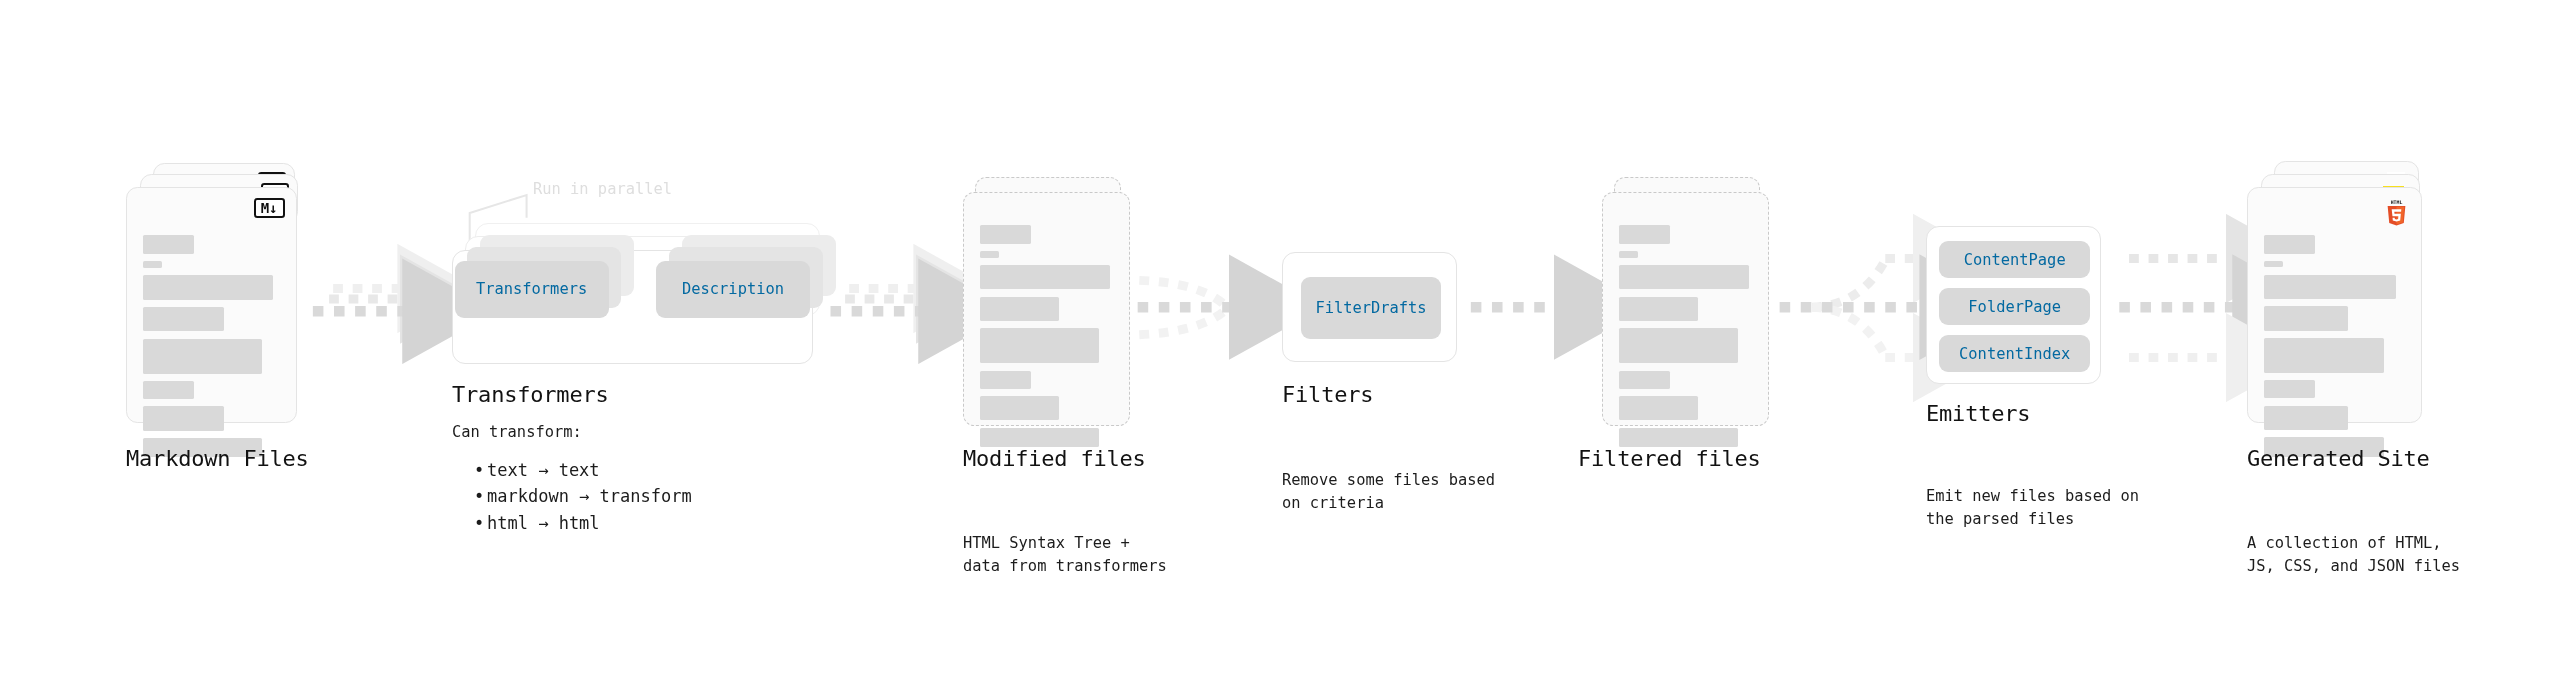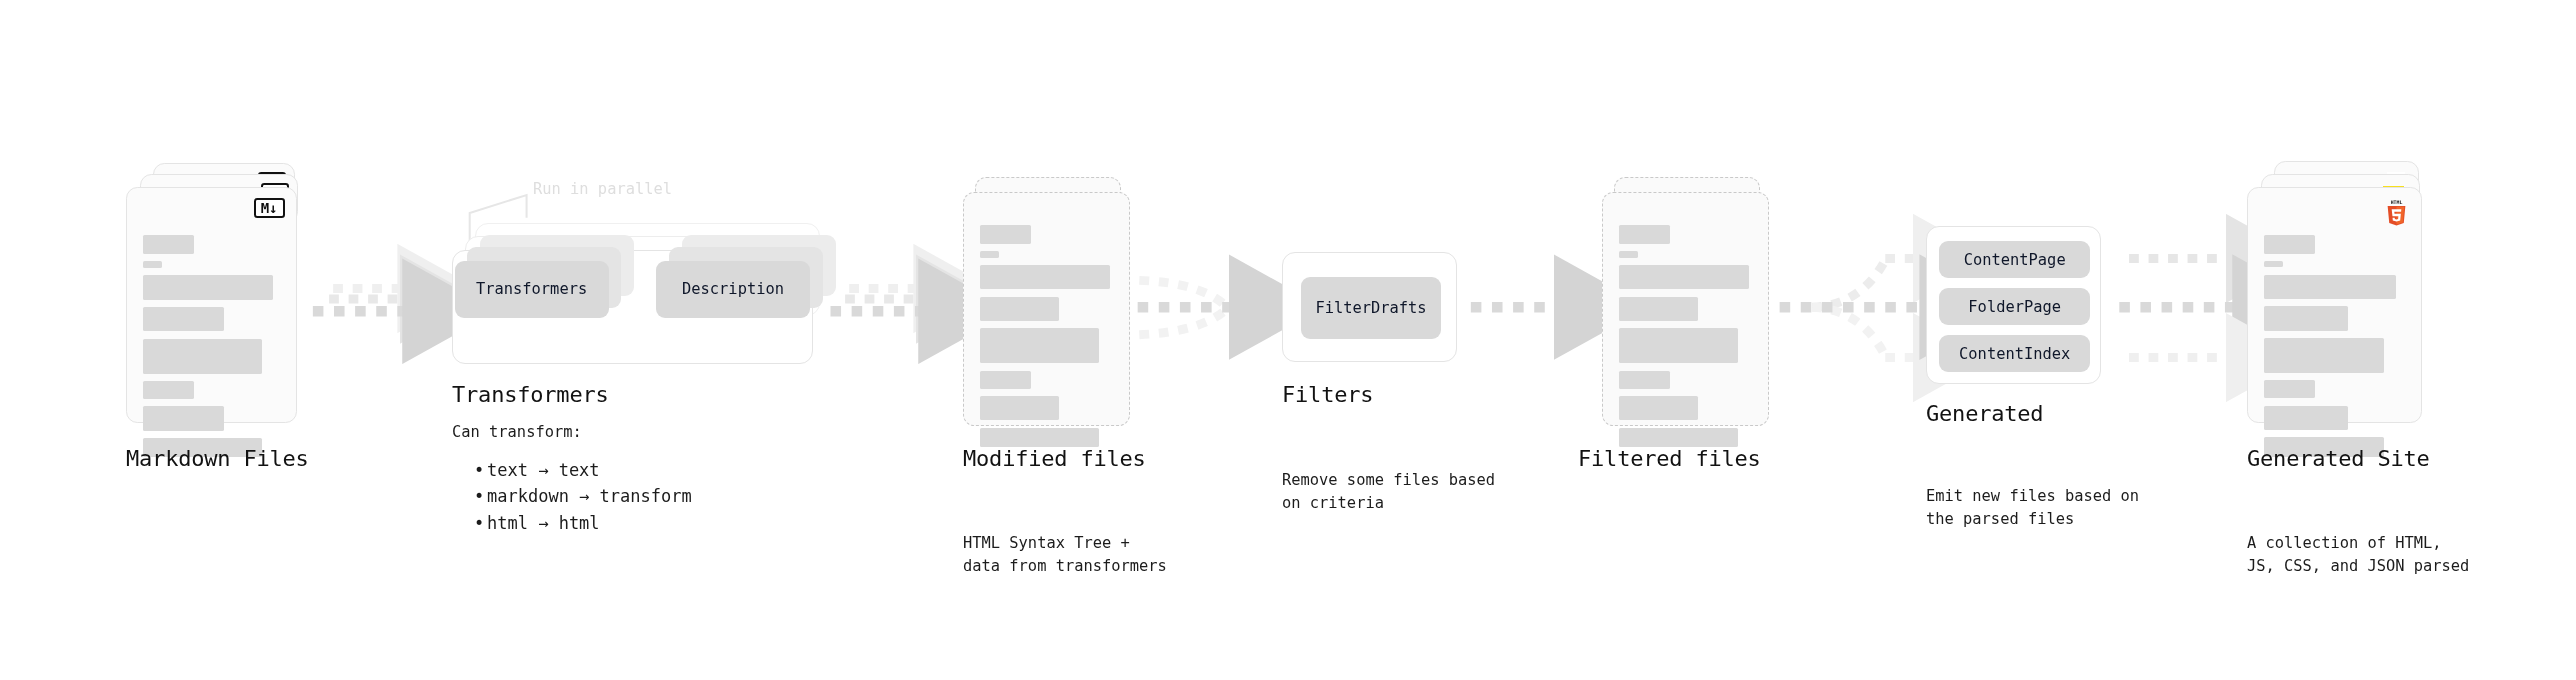--- a/index.html
+++ b/index.html
@@ -94,21 +94,21 @@
     box-sizing: border-box;
   }
   .chip {
     position: absolute;
     background: #d9d9d9;
     border-radius: 9px;
     display: flex;
     align-items: center;
     justify-content: center;
     font-size: 15.4px;
-    color: #0f172a;
+    color: #0369a1;
     white-space: nowrap;
     box-sizing: border-box;
   }
 
   
   .parallel-label {
     position: absolute;
     font-size: 15.4px;
     color: #dedede;
     white-space: nowrap;
@@ -310,21 +310,21 @@
       </div>
     </div>
   </div>
   <div class="title" style="left:1538px; top:446px;margin-left:40px;">Filtered files</div>
 
   <div class="group" style="left:1926px; top:226px; width:175px; height:158px;">
     <div class="chip" style="left:12.2px; top:14px; width:151px; height:37px;">ContentPage</div>
     <div class="chip" style="left:12.2px; top:61px; width:151px; height:37px;">FolderPage</div>
     <div class="chip" style="left:12.2px; top:108px; width:151px; height:37px;">ContentIndex</div>
   </div>
-  <div class="title" style="left:1926px; top:401px;">Generated</div>
+  <div class="title" style="left:1926px; top:401px;">Emitters</div>
   <div class="desc" style="left:1926px; top:437px;">Emit new files based on
 the parsed files</div>
 
   <div class="stack" style="left:2247px; top:161px; width:203px; height:260px;">
     <div class="card" style="left:27px; top:0px; width:145px; height:49px;">
       <div class="badge-css" style="right:13px; top:9.8px;">
         <div class="word">CSS</div>
         <div class="bar2"></div>
       </div>
     </div>
@@ -349,16 +349,16 @@
         <div class="bar" style="width:84px;height:24.4px;"></div>
         <div class="bar" style="width:120px;height:35px;"></div>
         <div class="bar" style="width:51px;height:18px;"></div>
         <div class="bar" style="width:84px;height:24.4px;"></div>
         <div class="bar" style="width:120px;height:19.5px;"></div>
       </div>
     </div>
   </div>
   <div class="title" style="left:2247px; top:446px;">Generated Site</div>
   <div class="desc" style="left:2247px; top:484px;">A collection of HTML,
-JS, CSS, and JSON parsed</div>
+JS, CSS, and JSON files</div>
 
 </div>
 
 
 </body></html>

